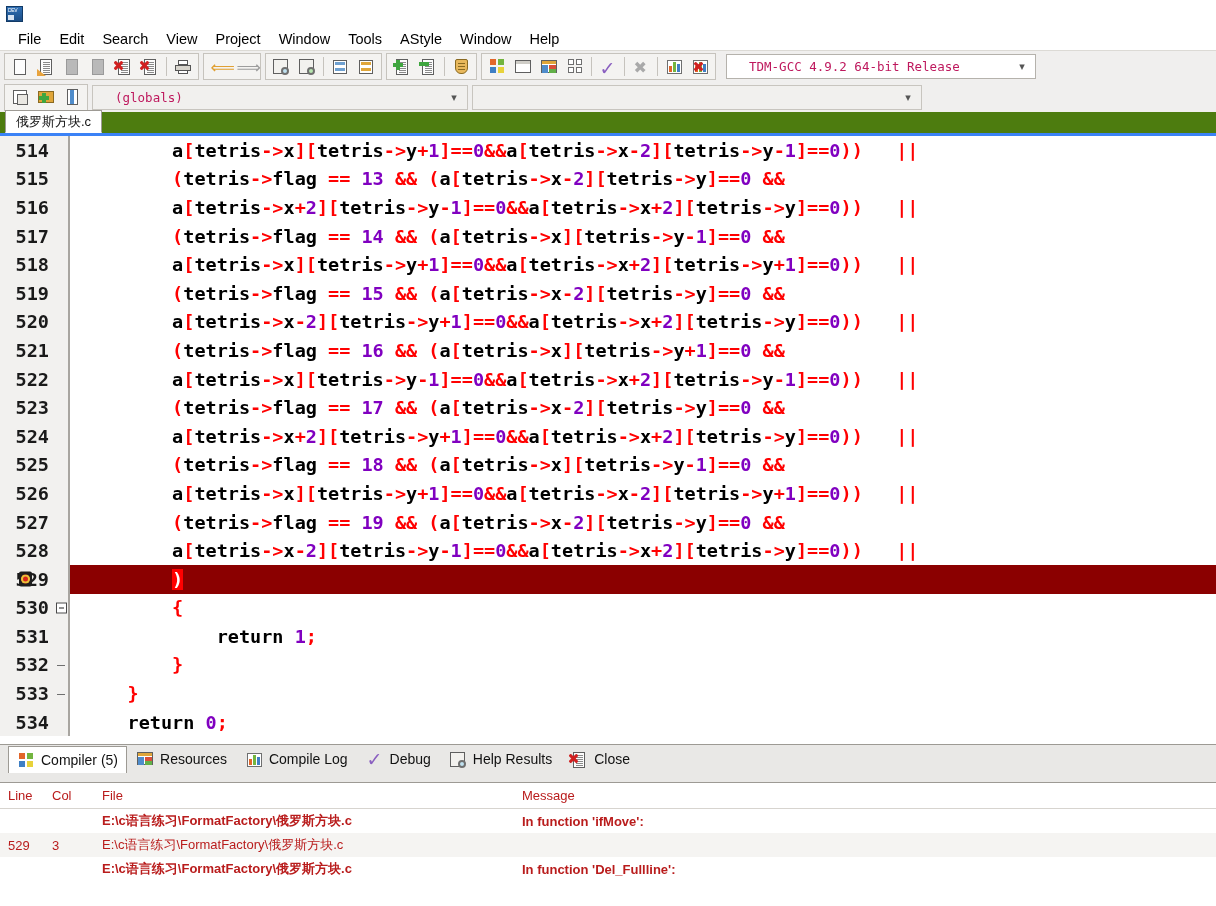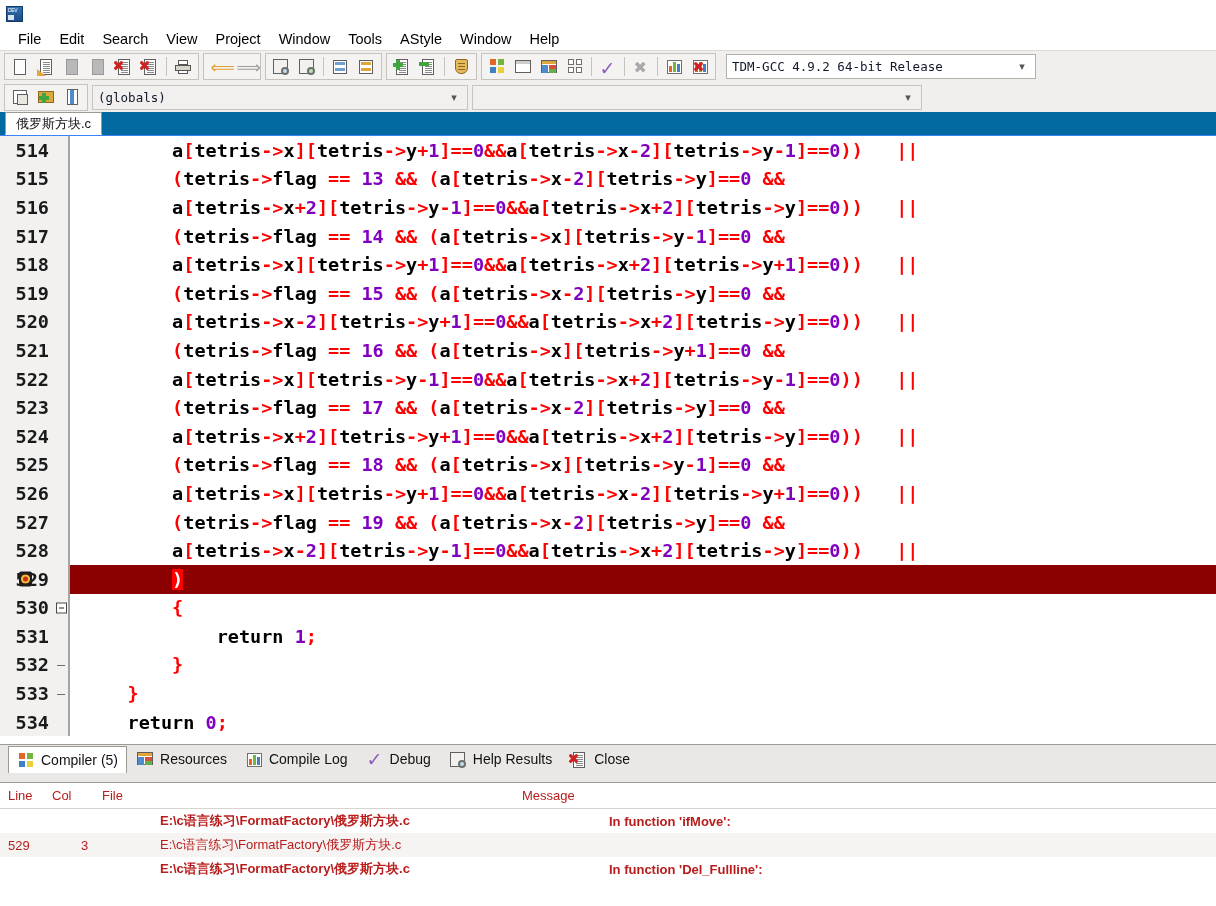--- a/index.html
+++ b/index.html
@@ -113,31 +113,31 @@
   .proj:after{content:"";position:absolute;left:3px;top:3px;width:9px;height:9px;border:1px solid #5f5f5f;background:#e9e7e2;}
   .folder{position:absolute;left:1px;top:3px;width:16px;height:12px;background:#e0a63a;border:1px solid #8a6a22;box-sizing:border-box;}
   .book{position:absolute;left:4px;top:1px;width:11px;height:16px;background:#fff;border:1px solid #5f5f5f;box-sizing:border-box;}
   .book:after{content:"";position:absolute;left:2px;top:0;bottom:0;width:4px;background:#4f8ccb;}
 
   .combo{
     height:25px;border:1px solid #b5b2ac;background:#ffffff;
     display:flex;align-items:center;box-sizing:border-box;
   }
   .combo .val{
-    flex:1;font-family:"DejaVu Sans Mono",monospace;font-size:12.5px;color:#0f172a;
-    padding-left:5px;white-space:nowrap;overflow:hidden;
+    flex:1;font-family:"DejaVu Sans Mono",monospace;font-size:12.5px;color:#be185d;
+    padding-left:22px;white-space:nowrap;overflow:hidden;
   }
   .combo .chev{
     width:26px;display:flex;align-items:center;justify-content:center;
     font-size:11px;color:#555;
   }
   .combo.flat{background:#f1f0ee;border:1px solid #c8c5bf;}
 
   
-  .tabstrip{height:24px;background:#0369a1;border-bottom:1px solid #3b82f6;display:flex;align-items:flex-end;padding-left:5px;box-sizing:border-box;}
+  .tabstrip{height:24px;background:#4d7c0f;border-bottom:3px solid #3b82f6;display:flex;align-items:flex-end;padding-left:5px;box-sizing:border-box;}
   .etab{
     height:23px;background:#ffffff;border:1px solid #9d9a94;border-bottom:1px solid #ffffff;
     display:flex;align-items:center;padding:0 10px;font-size:13px;color:#111;box-sizing:border-box;
   }
   
   .editor{position:relative;height:608px;background:#ffffff;overflow:hidden;}
   .code-row{
     display:flex;height:28.6px;align-items:center;font-family:"DejaVu Sans Mono",monospace;
     font-size:18.5px;font-weight:bold;white-space:pre;
   }
@@ -183,21 +183,21 @@
   .btab{
     height:27px;display:flex;align-items:center;gap:6px;padding:0 8px;
     font-size:14px;color:#111;border:1px solid transparent;border-bottom:none;box-sizing:border-box;
   }
   .btab.active{background:#ffffff;border-color:#9d9a94;position:relative;top:1px;}
   .bico{width:18px;height:17px;position:relative;flex:none;}
 
   .msgtable{background:#ffffff;font-size:13px;color:#b91c1c;}
   .msghead{display:flex;height:25px;align-items:center;border-bottom:1px solid #d7d4cf;background:#ffffff;}
   .msghead div{padding-left:8px;box-sizing:border-box;}
-  .msgrow{display:flex;height:24px;align-items:center;gap:29px;}
+  .msgrow{display:flex;height:24px;align-items:center;}
   .msgrow.alt{background:#f5f4f2;}
   .msgrow div{padding-left:8px;box-sizing:border-box;white-space:nowrap;overflow:hidden;}
   .c-line{width:44px;}
   .c-col{width:50px;}
   .c-file{width:420px;}
   .c-msg{flex:1;}
   .bold{font-weight:bold;}
 </style>
 </head>
 <body>

